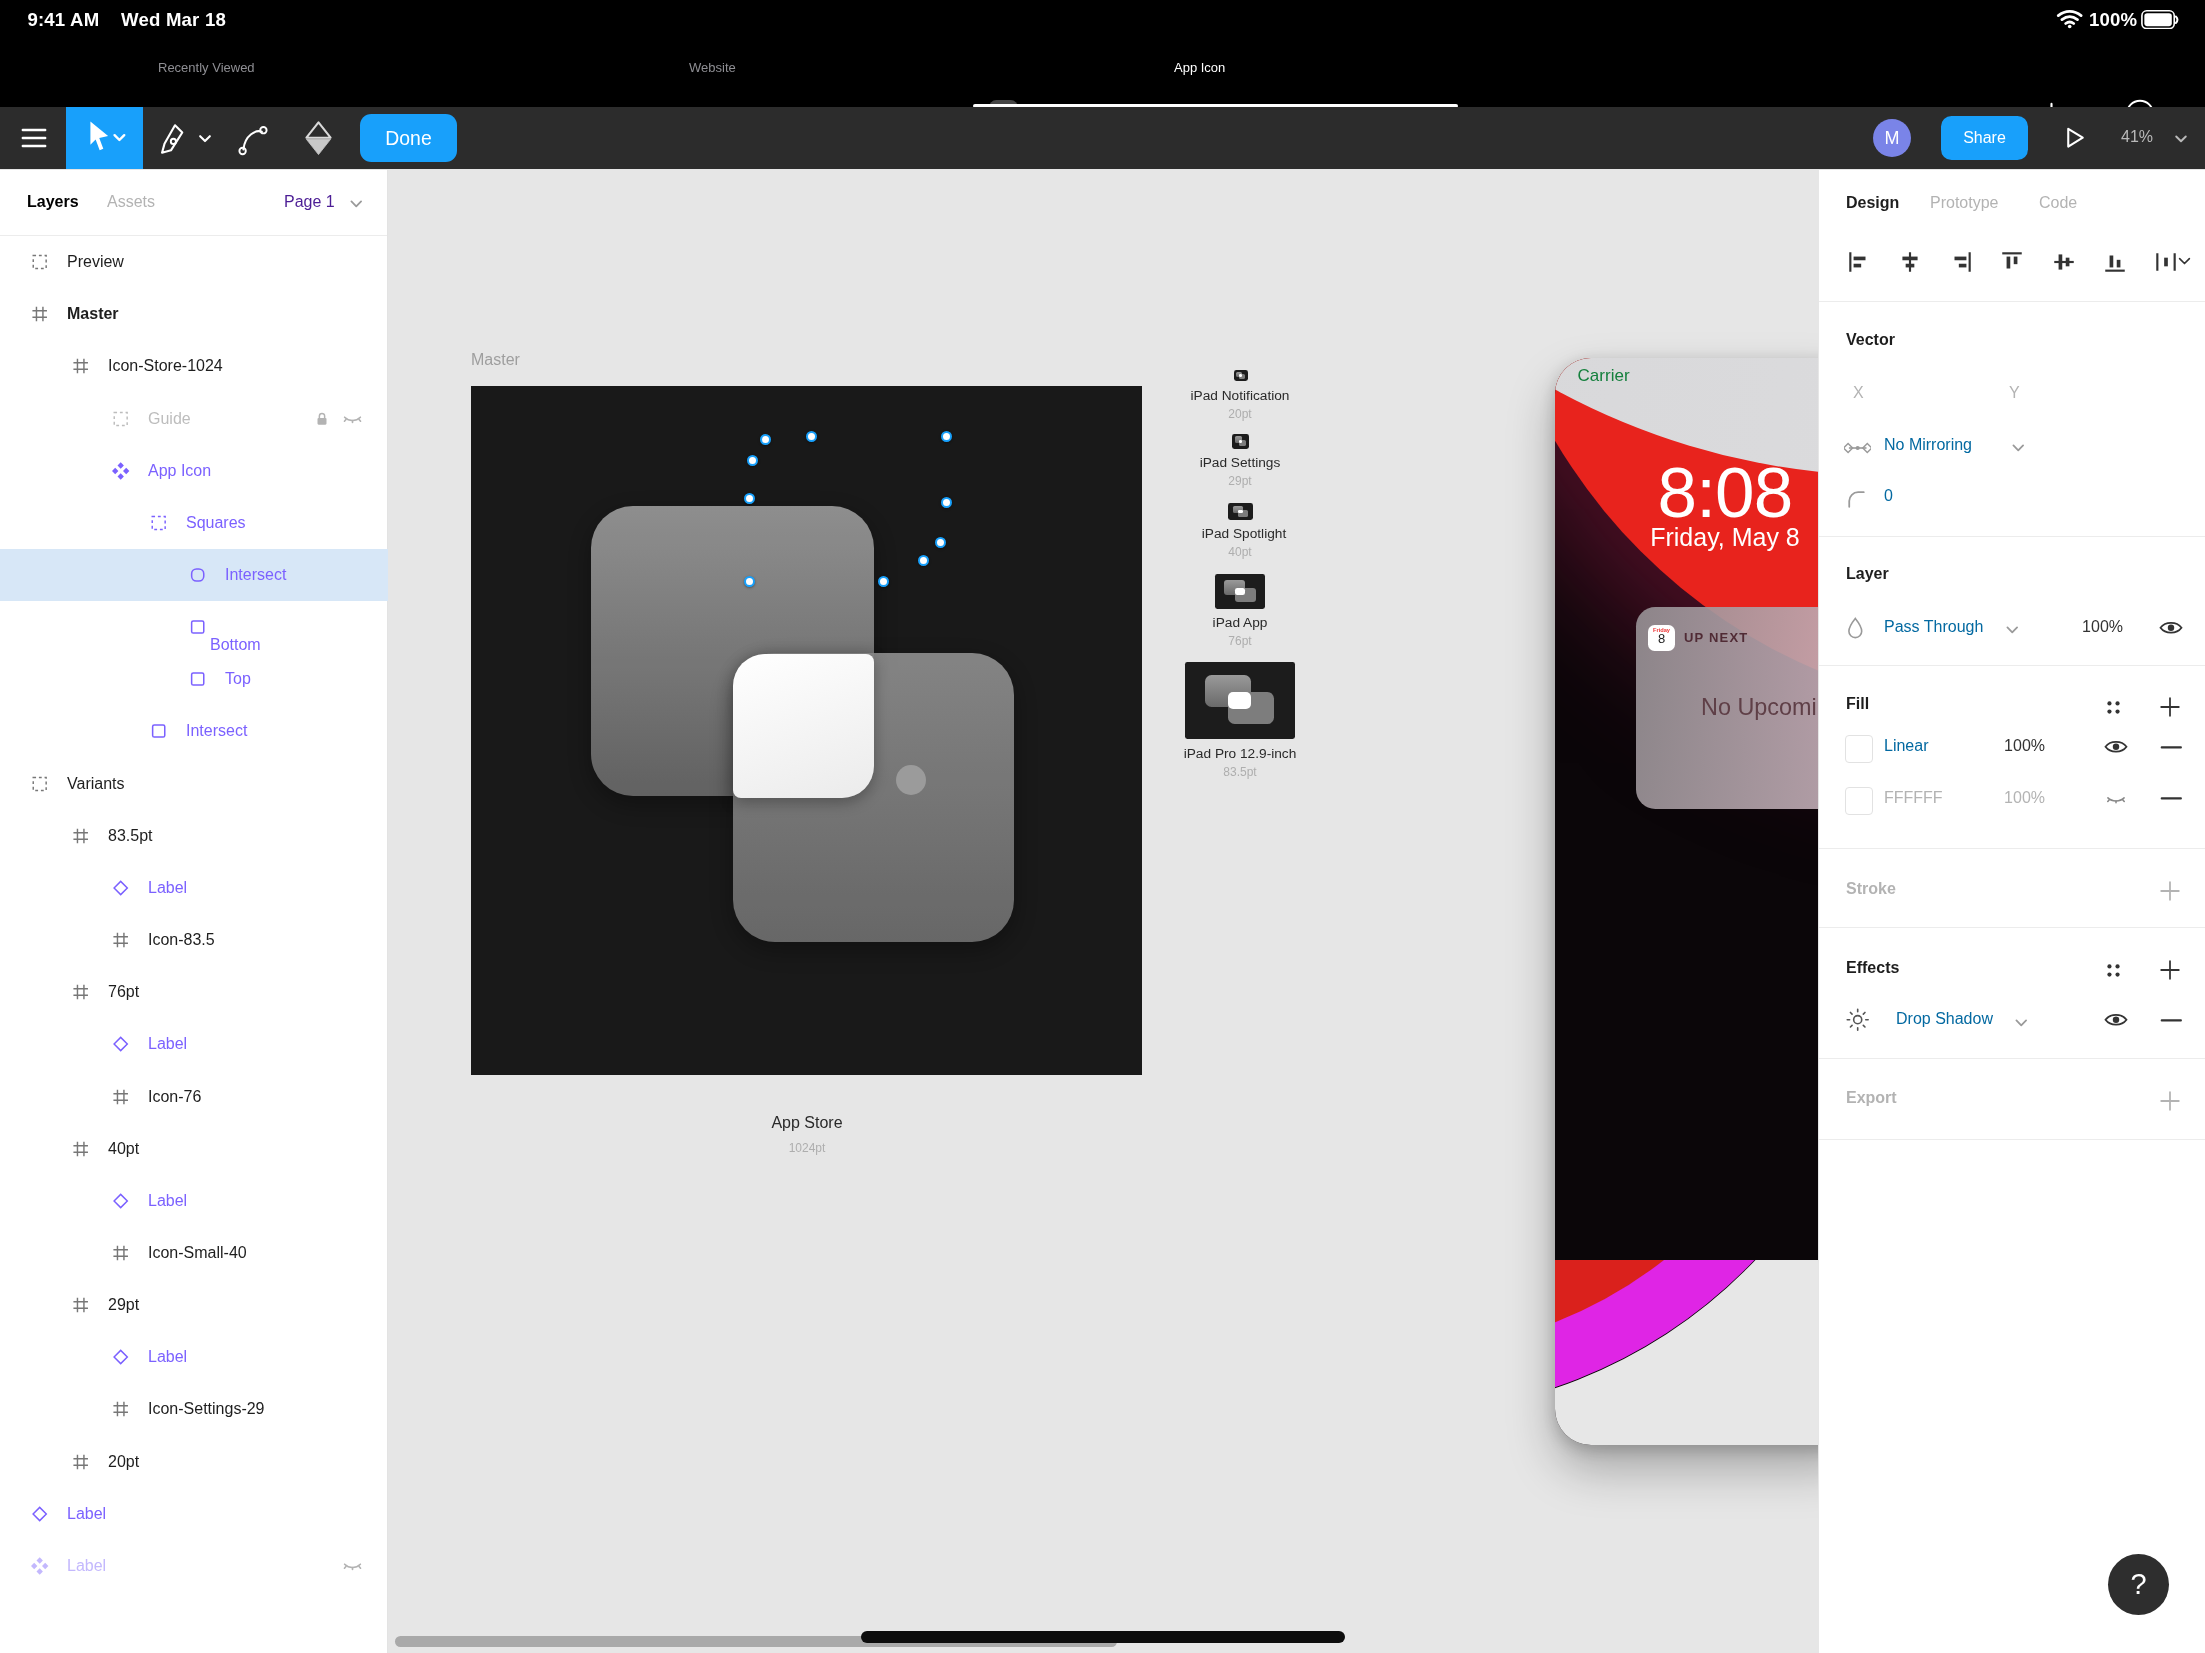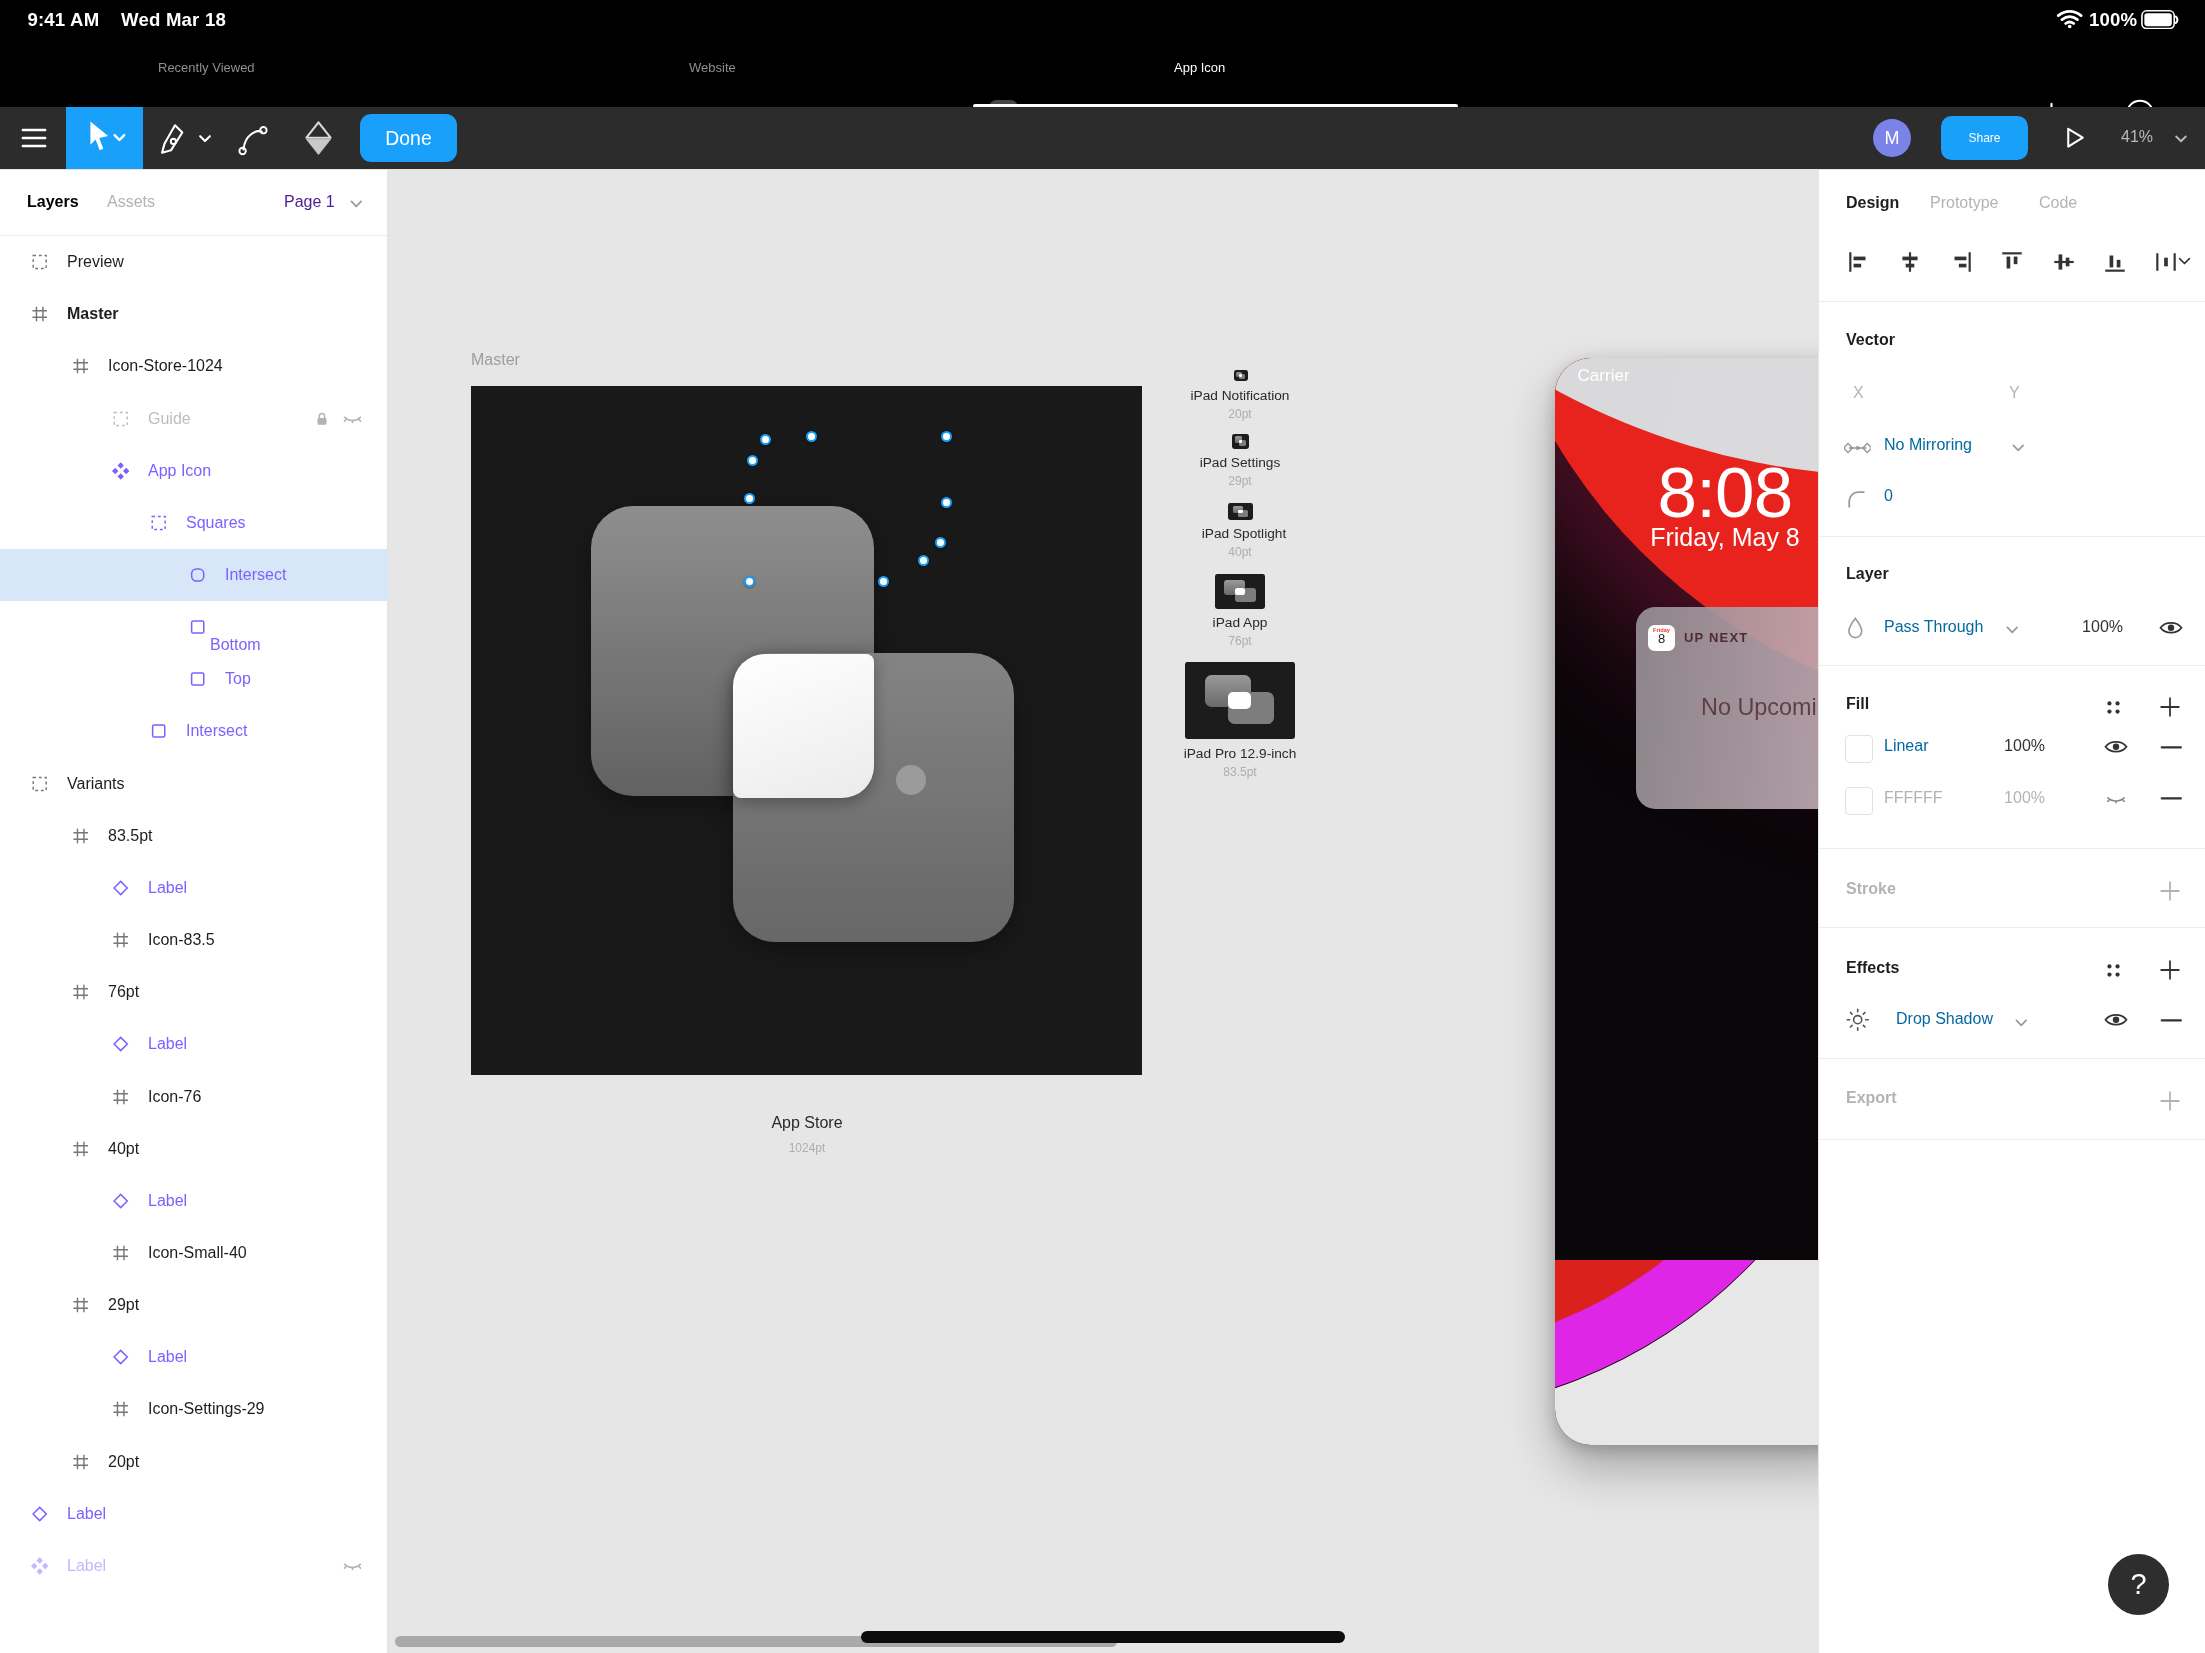--- a/index.html
+++ b/index.html
@@ -136,21 +136,21 @@
   </span>
   <span class="abs" style="left:303px;top:13px">
     <svg width="31" height="37" viewBox="0 0 38 46">
         <polygon points="19,3 34,22 4,22" fill="none" stroke="#d9d9d9" stroke-width="2.6" stroke-linejoin="round"></polygon>
         <polygon points="4,24 34,24 19,43" fill="#c9c9c9" stroke="#c9c9c9" stroke-linejoin="round"></polygon>
       </svg>
   </span>
   <span class="abs" style="left:360px;top:7.3px;width:97px;height:48px;background:#18a0fb;border-radius:11.3px;display:flex;align-items:center;justify-content:center;color:#fff;font-size:19.4px;">Done</span>
 
   <span class="abs" style="left:1873px;top:12px;width:38px;height:38px;border-radius:50%;background:#7a84e8;color:#fff;display:flex;align-items:center;justify-content:center;font-size:18px;">M</span>
-  <span class="abs" style="left:1941px;top:9px;width:87px;height:44px;background:#18a0fb;border-radius:10.5px;display:flex;align-items:center;justify-content:center;color:#fff;font-size:12px;">Share</span>
+  <span class="abs" style="left:1941px;top:9px;width:87px;height:44px;background:#18a0fb;border-radius:10.5px;display:flex;align-items:center;justify-content:center;color:#fff;font-size:16px;">Share</span>
   <span class="abs" style="left:2061px;top:17px">
     <svg width="27.4" height="27.4" viewBox="0 0 34 34">
         <path d="M9 6 L27 17 L9 28 Z" fill="none" stroke="#fff" stroke-width="2.6" stroke-linejoin="round"></path>
       </svg>
   </span>
   <span class="abs" style="left:2121px;top:21px;font-size:16px;color:#b9b9b9">41%</span>
   <span class="abs" style="left:2173px;top:27px">
     <svg width="16" height="10.5" viewBox="0 0 20 13">
         <path d="M4 3l6 6 6-6" stroke="#b9b9b9" stroke-width="2.4" fill="none" stroke-linecap="round" stroke-linejoin="round"></path>
       </svg>
@@ -221,21 +221,21 @@
     </div>
 
   <div id="phone">
     <div class="disc" style="left:-77px;top:-755px;width:1111px;height:1111px;background:#e8231d;box-shadow:0 0 129px 48px rgba(150,25,70,.5)"></div>
     <div class="disc" style="left:-370px;top:-1301px;width:1419px;height:1419px;background:linear-gradient(100deg,#d5d5d7,#dfdfe1)"></div>
     <div class="abs" style="left:0;top:902px;width:307px;height:186px;overflow:hidden">
       <div class="disc" style="left:-600px;top:-783px;width:877px;height:877px;background:#da211c"></div>
       <div class="disc" style="left:-660px;top:-844px;width:998px;height:998px;border:61px solid #df25e5;box-sizing:border-box;background:transparent"></div>
       <div class="disc" style="left:-1372px;top:-1555px;width:2422px;height:2422px;border:712px solid #e7e7e7;box-sizing:border-box;background:transparent"></div>
     </div>
-    <div class="abs" style="left:22.6px;top:8px;color:#ffffff;font-size:17px">Carrier</div>
+    <div class="abs" style="left:22.6px;top:8px;color:#15803d;font-size:17px">Carrier</div>
     <div class="abs" style="left:81px;top:94px;width:178px;color:#fff;font-size:71px;font-weight:300;letter-spacing:-0.8px;text-align:center">8:08</div>
     <div class="abs" style="left:81px;top:165px;width:178px;color:#fff;font-size:25px;text-align:center;white-space:nowrap">Friday, May 8</div>
 
     <div class="abs" style="left:81px;top:249px;width:226px;height:202px;border-radius:19.4px;background:linear-gradient(100deg,rgba(148,142,146,.93),rgba(206,182,192,.88))">
       <div class="abs" style="left:12px;top:18px;width:27px;height:26px;background:#fff;border-radius:6.5px;text-align:center">
         <div style="font-size:5.7px;color:#e33;font-weight:700;margin-top:2.4px">Friday</div>
         <div style="font-size:13px;color:#222;line-height:12px">8</div>
       </div>
       <div class="abs" style="left:48px;top:22.6px;font-size:13px;letter-spacing:1.2px;color:#502b35;font-weight:600">UP NEXT</div>
       <div class="abs" style="left:65px;top:87px;font-size:23.4px;color:#5f3f47;white-space:nowrap">No Upcoming</div>

